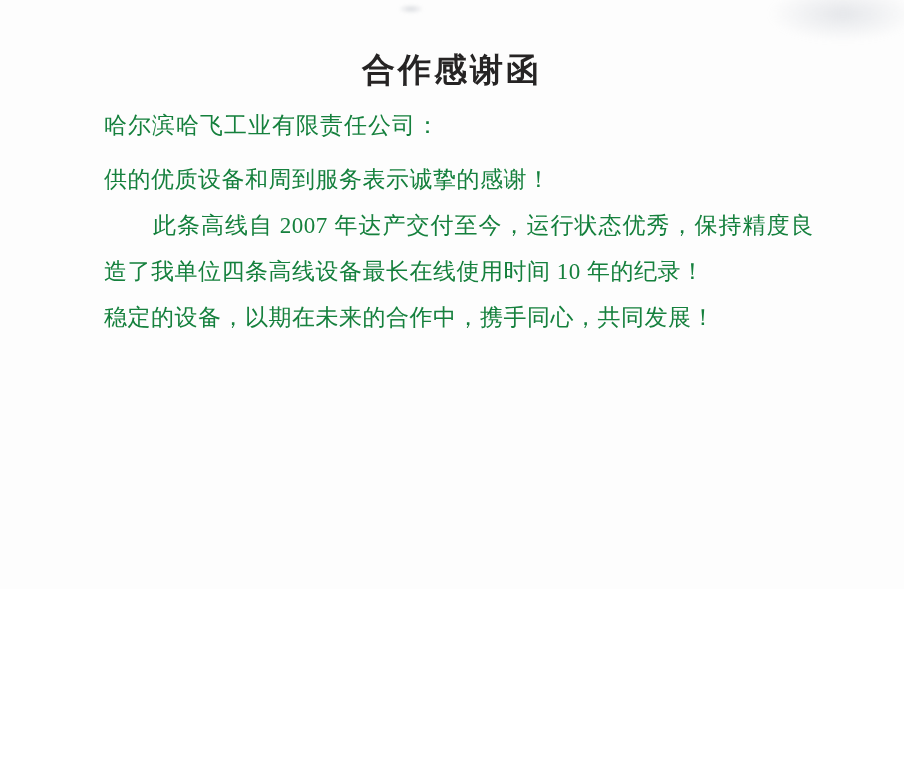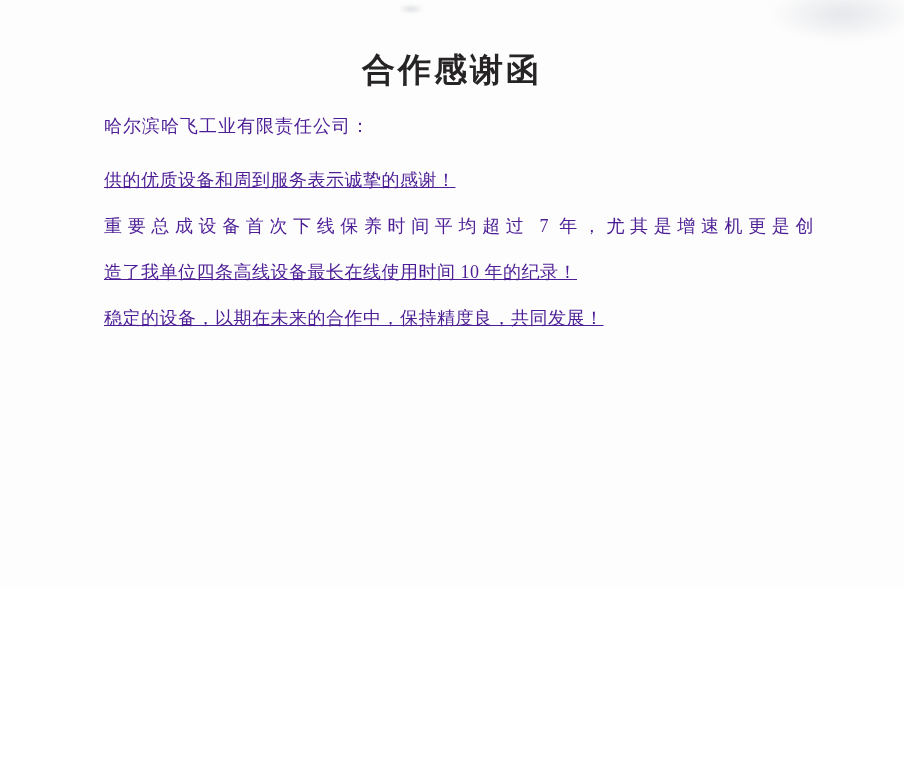--- a/index.html
+++ b/index.html
@@ -33,34 +33,34 @@
   }
 
   .title{
     position:absolute;left:0;top:48px;width:904px;
     text-align:center;
     font-size:33px;font-weight:700;letter-spacing:3px;
     color:#262424;
   }
   .textblock{
     position:absolute;left:104px;top:103px;width:710px;
-    font-size:18px;color:#4c1d95;
+    font-size:23px;color:#15803d;
   }
   .recipient{
     height:46px;line-height:46px;margin-bottom:8px;
     letter-spacing:1px;
   }
   .line{
     height:46px;line-height:46px;
     text-align:justify;
     text-justify:inter-character;
     letter-spacing:0.5px;
   }
   .line.full{text-align-last:justify;}
-  .line.end{text-align-last:left;text-decoration:underline;}
+  .line.end{text-align-last:left;}
   .line.indent-deep{text-indent:60px;}
   .line.indent{text-indent:49px;}
 
   .signoff{
     position:absolute;right:139px;top:648px;
     text-align:center;font-size:22px;color:#2b2929;
   }
   .signoff .sig{height:47px;line-height:47px;letter-spacing:-0.5px;}
   .signoff .date{height:47px;line-height:47px;letter-spacing:0.5px;}
 
@@ -102,23 +102,23 @@
 
   <div class="smudge-tr"></div>
   <div class="smudge-bl"></div>
   <div class="smudge-t"></div>
 
   <div class="title">合作感谢函</div>
 
   <div class="textblock">
     <div class="recipient">哈尔滨哈飞工业有限责任公司：</div>
     <div class="line end">供的优质设备和周到服务表示诚挚的感谢！</div>
-    <div class="line full">重要总成设备首次下线保养时间平均超过 7 年，尤其是增速机更是创</div>
+    <div class="line full indent">此条高线自 2007 年达产交付至今，运行状态优秀，保持精度良</div>
     <div class="line end">造了我单位四条高线设备最长在线使用时间 10 年的纪录！</div>
-    <div class="line end">稳定的设备，以期在未来的合作中，保持精度良，共同发展！</div>
+    <div class="line end">稳定的设备，以期在未来的合作中，携手同心，共同发展！</div>
   </div>
 
   <div class="signoff">
     <div class="sig">裕华钢铁公司高线厂</div>
     <div class="date">2024 年 3 月 2 日</div>
   </div>
 
   <div class="stamp">
     <div class="seal-ring"></div>
     <div id="seal-arc">

